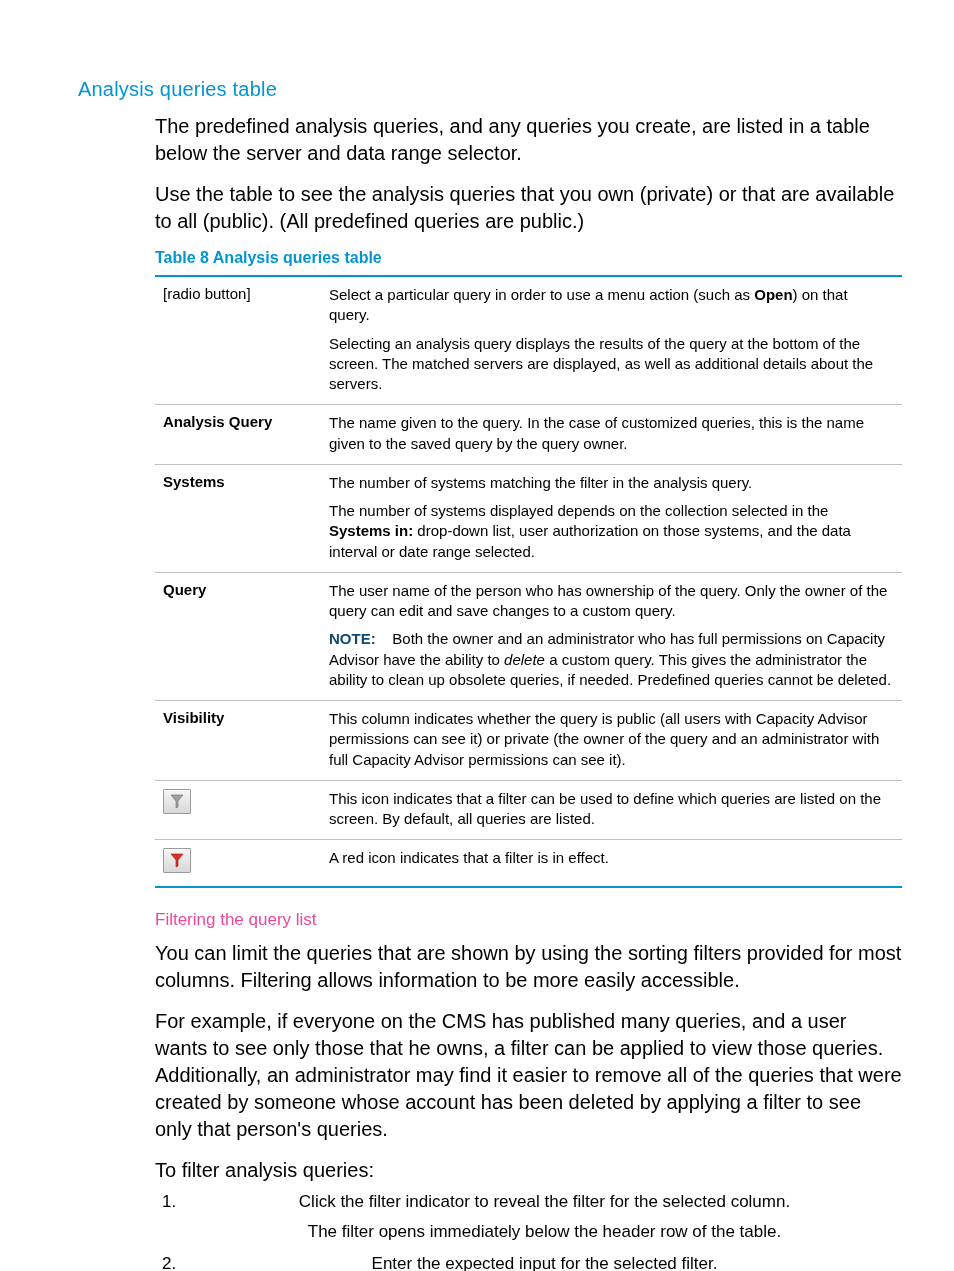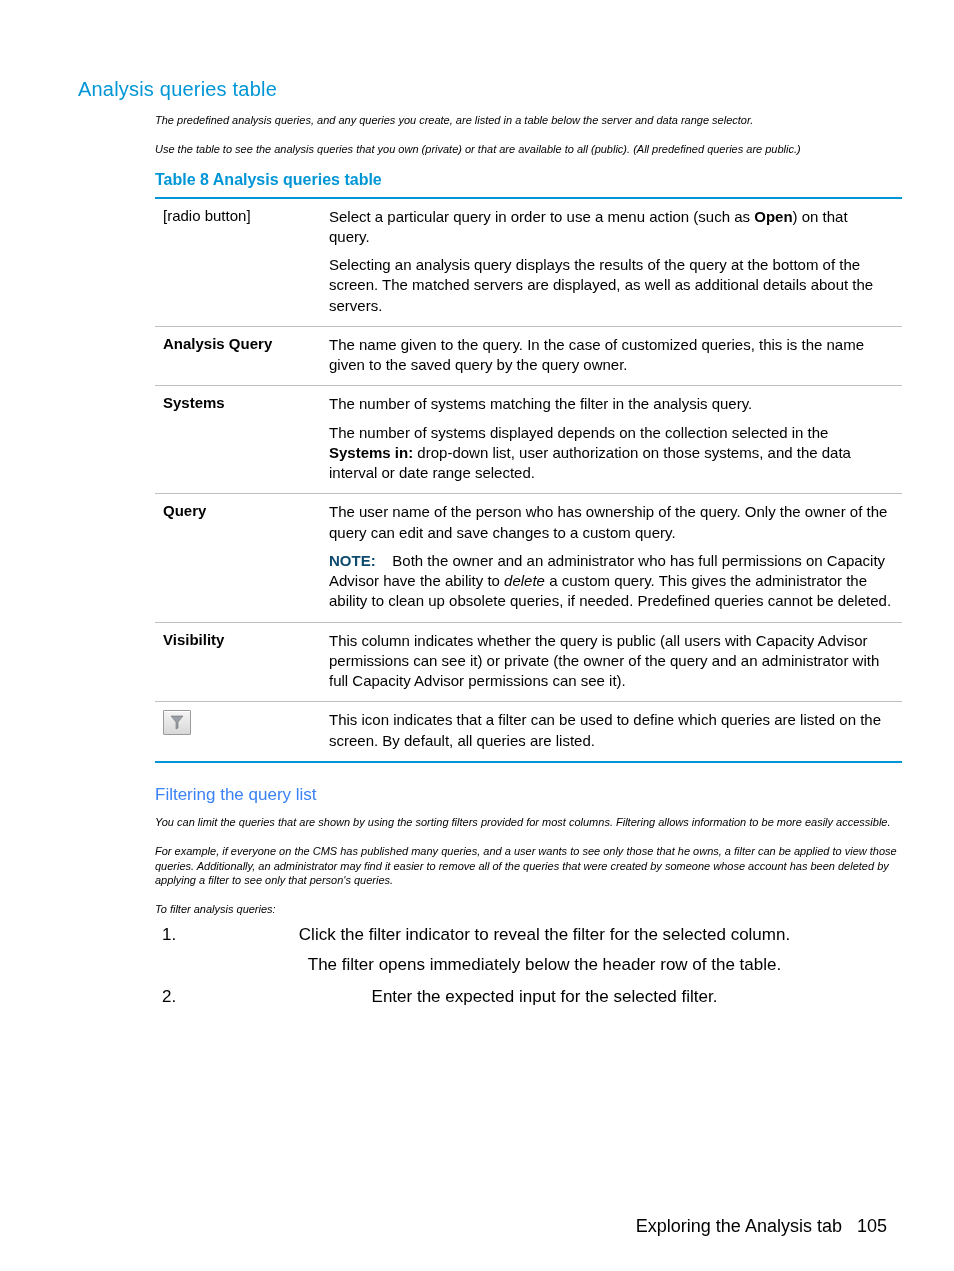--- a/index.html
+++ b/index.html
@@ -23,24 +23,23 @@
     color: #0096d6;
     font-size: 20px;
     font-weight: 400;
     margin: 0 0 12px 0;
     letter-spacing: 0.2px;
   }
   .content {
     margin-left: 77px;
   }
   p.body {
-    font-size: 11px;
+    font-size: 20px;
     line-height: 1.35;
     margin: 0 0 14px 0;
-    font-style: italic;
   }
   .table-caption {
     color: #0096d6;
     font-weight: 700;
     font-size: 16px;
     margin: 14px 0 8px 0;
   }
   table.data {
     border-collapse: collapse;
     width: 100%;
@@ -65,21 +64,21 @@
     font-weight: 700;
   }
   table.data td.col1.plain {
     font-weight: 400;
   }
   .note-label {
     color: #0c4a6e;
     font-weight: 700;
   }
   .sub-blue {
-    color: #3b82f6;
+    color: #ec4899;
     font-size: 17px;
     font-weight: 400;
     margin: 22px 0 10px 0;
   }
   ol.steps {
     font-size: 17px;
     line-height: 1.4;
     padding-left: 26px;
     margin: 6px 0 0 0;
     text-align: center;
@@ -196,20 +195,34 @@
             </svg>
           </span>
         </td>
         <td>
           <div class="desc-block">
                 <p>This icon indicates that a filter can be used to define which queries are listed on the screen. By default, all queries are listed.</p>
               </div>
         </td>
       </tr>
 
+      <tr>
+        <td class="col1">
+          <span class="filter-icon-box">
+            <svg class="funnel" width="14" height="15" viewBox="0 0 14 15">
+              <path d="M1 1 L13 1 L8 7 L8 13 L6 14 L6 7 Z" fill="#d93025" stroke="#a01810" stroke-width="0.6"></path>
+            </svg>
+          </span>
+        </td>
+        <td>
+          <div class="desc-block">
+                <p>A red icon indicates that a filter is in effect.</p>
+              </div>
+        </td>
+      </tr>
     </tbody>
       </table>
 
     <div class="sub-blue">Filtering the query list</div>
 
     <p class="body">You can limit the queries that are shown by using the sorting filters provided for most columns. Filtering allows information to be more easily accessible.</p>
     <p class="body">For example, if everyone on the CMS has published many queries, and a user wants to see only those that he owns, a filter can be applied to view those queries. Additionally, an administrator may find it easier to remove all of the queries that were created by someone whose account has been deleted by applying a filter to see only that person's queries.</p>
     <p class="body" style="margin-bottom:6px">To filter analysis queries:</p>
 
     <ol class="steps">

